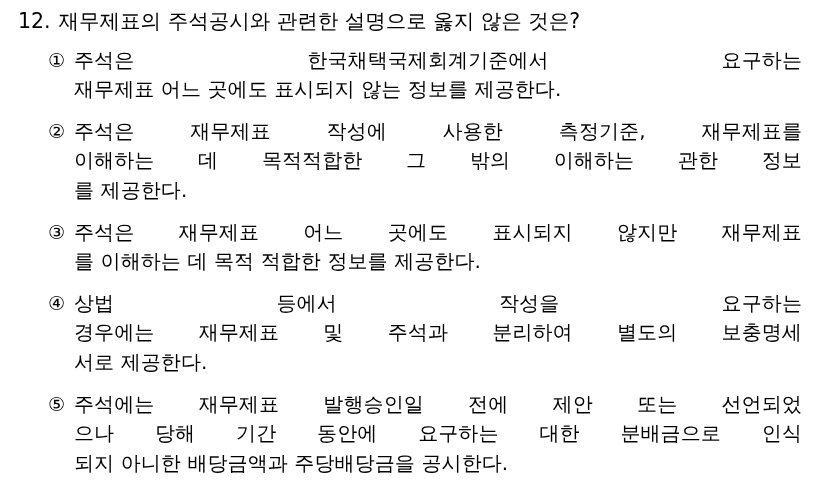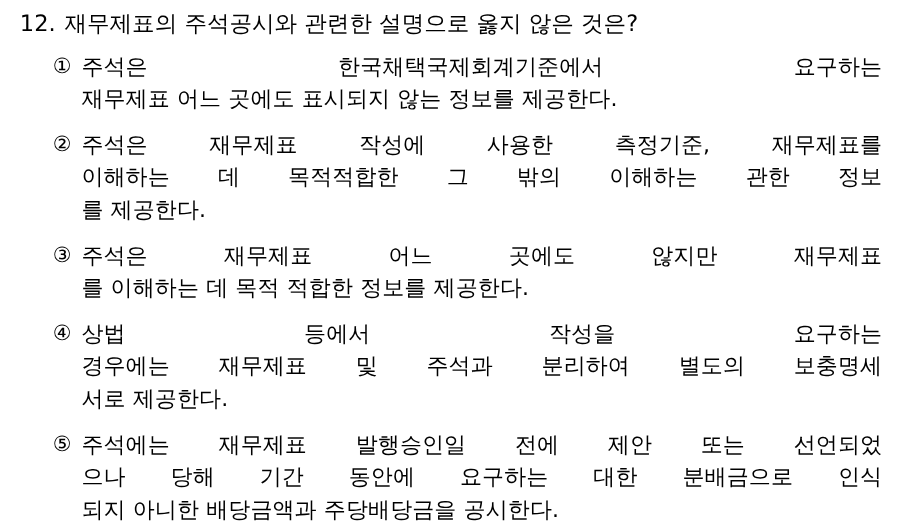--- a/index.html
+++ b/index.html
@@ -117,20 +117,21 @@
         </div>
       </div>
       <div class="choice">
         <div class="choice-marker">③</div>
         <div class="choice-body">
           <span class="line justify">
             <span>주석은</span>
             <span>재무제표</span>
             <span>어느</span>
             <span>곳에도</span>
+            <span>표시되지</span>
             <span>않지만</span>
             <span>재무제표</span>
           </span>
           <span class="line">를 이해하는 데 목적 적합한 정보를 제공한다.</span>
         </div>
       </div>
       <div class="choice">
         <div class="choice-marker">④</div>
         <div class="choice-body">
           <span class="line justify">

